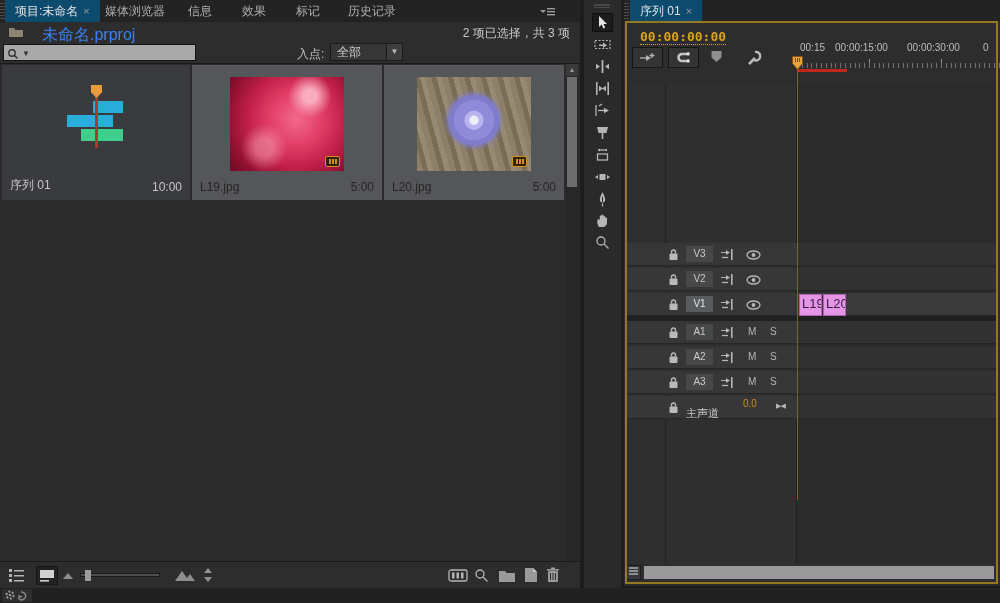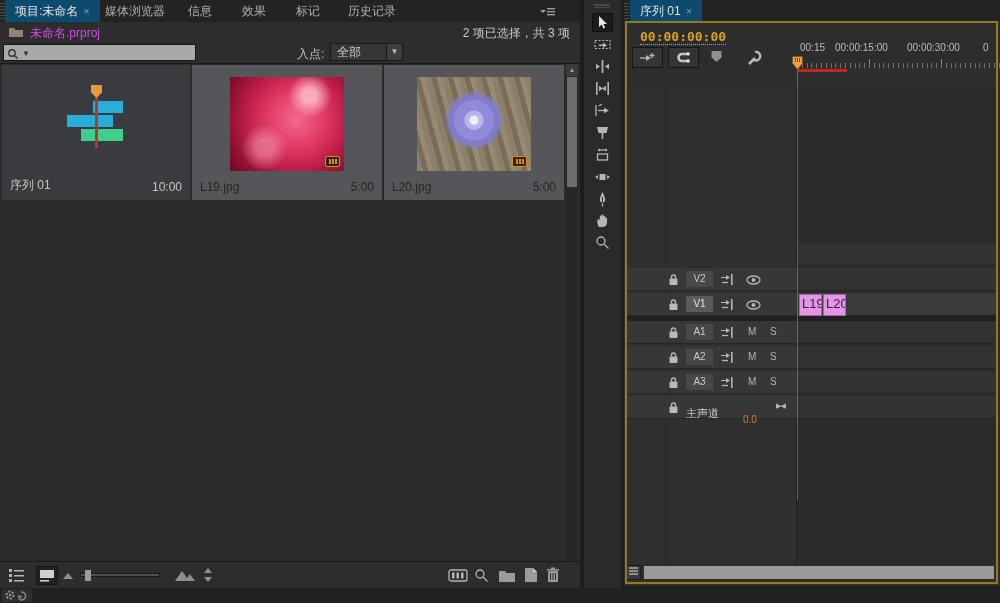--- a/index.html
+++ b/index.html
@@ -13,21 +13,21 @@
   .gripper { position:absolute; left:0; top:3px; width:5px; height:16px;
     background:repeating-linear-gradient(0deg,#4a4a4a 0 1px,transparent 1px 3px); }
   .tab { position:absolute; top:0; height:22px; line-height:22px; padding:0 10px;
     font-size:12px; color:#aeaeae; white-space:nowrap; }
   .tab.active { background:#0c4a6e; color:#e3e3e3; }
   .tab .close { color:#9a9a9a; margin-left:5px; font-size:11px; }
 
   
   #project-panel { position:absolute; left:0; top:0; width:580px; height:588px; background:#2b2b2b; }
   #pp-row2 { position:absolute; left:0; top:22px; right:0; height:21px; background:#2d2d2d; }
-  #pp-breadcrumb { position:absolute; left:30px; top:3px; font-size:12px; color:#d946ef; }
+  #pp-breadcrumb { position:absolute; left:42px; top:3px; font-size:16px; color:#3b82f6; }
   #pp-selection { position:absolute; right:10px; top:3px; font-size:12px; color:#c9c9c9; }
   #pp-row3 { position:absolute; left:0; top:43px; right:0; height:20px; background:#2d2d2d; }
   #pp-search { position:absolute; left:3px; top:1px; width:193px; height:17px; background:#a9a9a9;
     border:1px solid #161616; }
   #pp-search .arrow { position:absolute; left:18px; top:4px; font-size:8px; color:#333; }
   #pp-filter-label { position:absolute; left:297px; top:3px; font-size:12px; color:#c3c3c3; }
   #pp-filter { position:absolute; left:330px; top:0px; width:73px; height:18px; background:#363636;
     border:1px solid #1a1a1a; color:#cfcfcf; font-size:12px; line-height:17px; padding-left:6px; }
   #pp-filter .dd { position:absolute; right:0; top:0; width:16px; height:16px; background:#3e3e3e;
     border-left:1px solid #1a1a1a; color:#bdbdbd; font-size:8px; text-align:center; line-height:16px; }
@@ -124,21 +124,21 @@
   .trk-content.targeted { background:#3b3b3b; }
   .trk-name { position:absolute; left:60px; top:3px; width:27px; height:16px; background:#46484a;
     color:#c9c9c9; font-size:10px; text-align:center; line-height:16px; }
   .trk-name.targeted { background:#595c5e; color:#e2e2e2; }
   .trk-lock { position:absolute; left:42px; top:5px; }
   .trk-sync { position:absolute; left:94px; top:6px; }
   .trk-eye  { position:absolute; left:120px; top:7px; }
   .trk-ms { position:absolute; top:5px; font-size:10px; color:#b5b5b5; }
   #av-split { position:absolute; left:0; top:231px; width:372px; height:5px; background:#202020; }
   #master-name { position:absolute; left:60px; top:10px; font-size:11px; color:#c9c9c9;font-family:Liberation Serif, serif; }
-  #master-val { position:absolute; left:117px; top:18px; font-size:10px; color:#c8882a; }
+  #master-val { position:absolute; left:117px; top:2px; font-size:10px; color:#c8882a; }
   #master-pan { position:absolute; left:150px; top:6px; font-size:7px; color:#b5b5b5; letter-spacing:-1px; }
 
   
   #playhead-marker { position:absolute; left:168px; top:56px; z-index:40; }
   #playhead-line { position:absolute; left:173px; top:70px; width:1px; height:430px;
     background:var(--playhead-red); z-index:39; }
   .clip { position:absolute; top:0.5px; height:22px; background:var(--clip-fill);
     border:1px solid var(--clip-border); color:var(--clip-text); font-size:13px;
     padding:1px 0 0 2px; overflow:hidden; }
 
@@ -450,20 +450,42 @@
       </svg>
   </div>
   <div id="playhead-line"></div>
 
   <div id="tl-tracks">
     <div id="tl-headcol">
         <div class="vdiv"></div>
       </div>
 
     <div class="trk-row" style="top:158px;">
+      <div class="trk-head">
+        <span class="trk-lock">
+            <svg width="11" height="13">
+              <rect x="1.5" y="5.5" width="8" height="6.5" rx="1" fill="#b9b9b9"></rect>
+              <path d="M3.5 5.5 V4 a2 2 0 0 1 4 0 v1.5" stroke="#b9b9b9" stroke-width="1.4" fill="none"></path>
+            </svg>
+          </span>
+        <span class="trk-name">V3</span>
+        <span class="trk-sync">
+            <svg width="14" height="11">
+              <path d="M1 3 h5 V1 l4 2.5 -4 2.5 V4 H1 z" class="iconfill"></path>
+              <rect x="11" y="0" width="1.6" height="11" class="iconfill"></rect>
+              <path d="M2 8.5 h6" class="iconline"></path>
+            </svg>
+          </span>
+        <span class="trk-eye">
+            <svg width="15" height="10">
+              <ellipse cx="7.5" cy="5" rx="6.5" ry="4" class="iconline"></ellipse>
+              <circle cx="7.5" cy="5" r="1.9" class="iconfill"></circle>
+            </svg>
+          </span>
+      </div>
       <div class="trk-content"></div>
     </div>
     <div class="trk-row" style="top:183px;padding-left:23px;">
       <div class="trk-head">
         <span class="trk-lock">
             <svg width="11" height="13">
               <rect x="1.5" y="5.5" width="8" height="6.5" rx="1" fill="#b9b9b9"></rect>
               <path d="M3.5 5.5 V4 a2 2 0 0 1 4 0 v1.5" stroke="#b9b9b9" stroke-width="1.4" fill="none"></path>
             </svg>
           </span>

